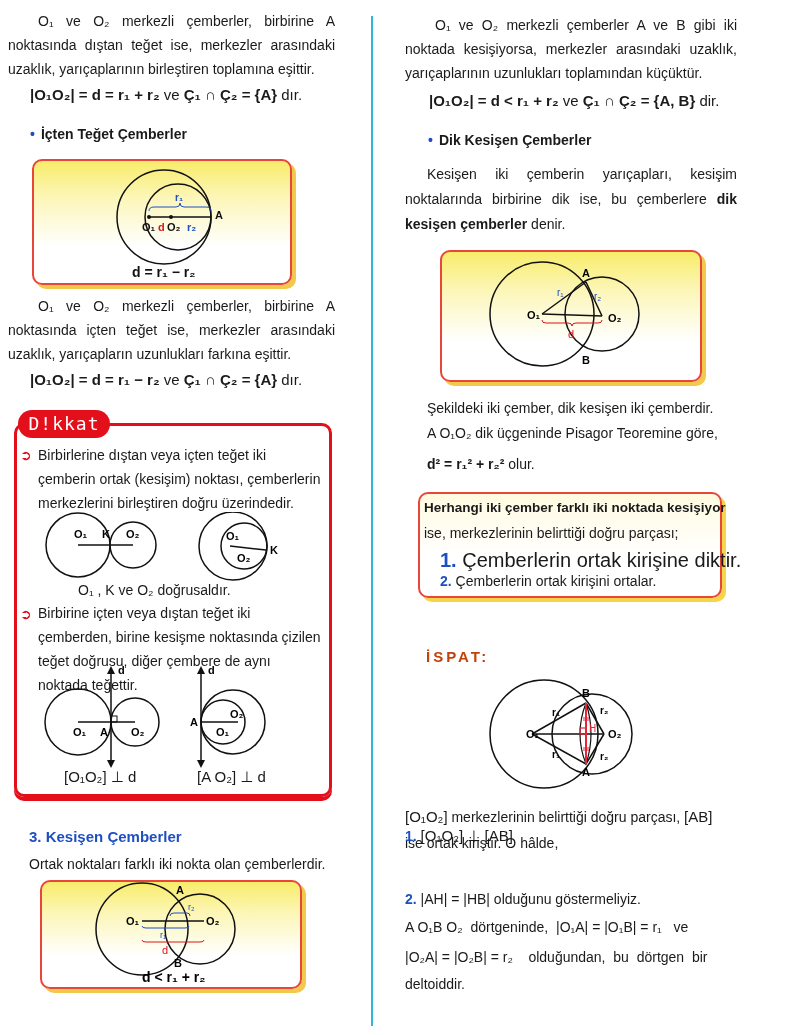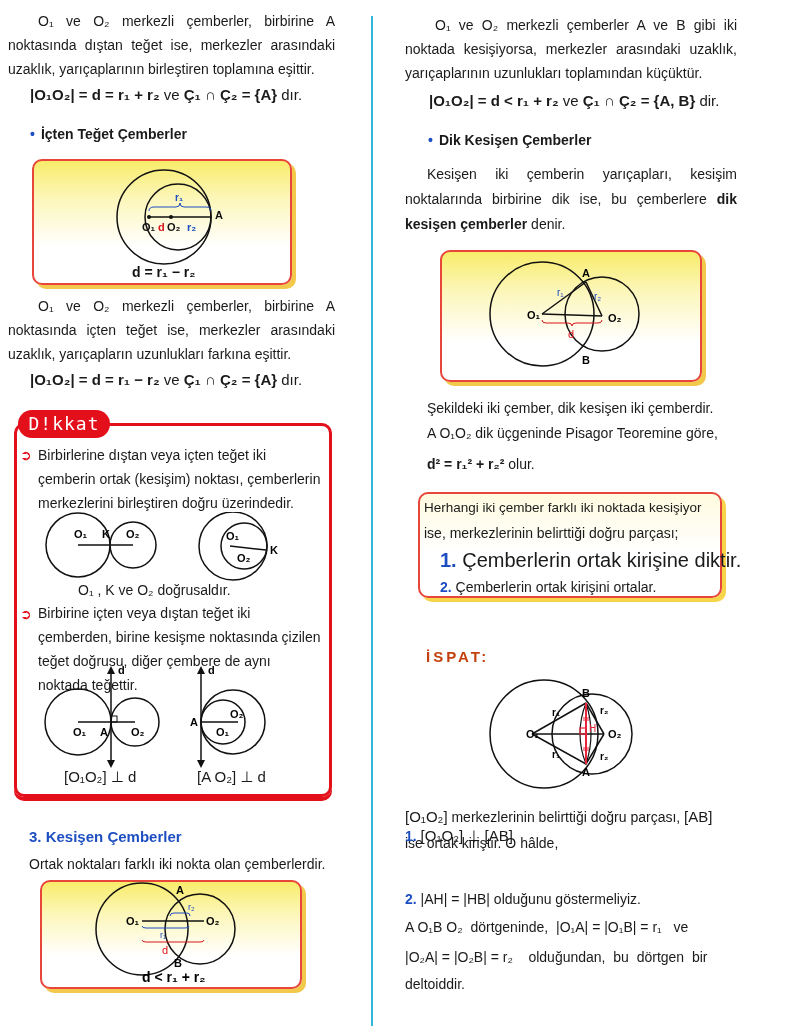--- a/index.html
+++ b/index.html
@@ -205,27 +205,27 @@
   </div>
 
   <div class="p" style="left:427px; top:396px;">Şekildeki iki çember, dik kesişen iki çemberdir.</div>
   <div class="p" style="left:427px; top:421px;">A O₁O₂ dik üçgeninde Pisagor Teoremine göre,</div>
   <div class="p" style="left:427px; top:452px;">
     <b>d² = r₁² + r₂²</b>
     <span>olur.</span>
   </div>
 
   <div class="yellow-box" style="left:418px; top:492px; width:300px; height:102px; background: linear-gradient(180deg,#fffbe0 0%, #ffffff 60%); box-shadow: 4px 4px 0 #f7d548;">
-    <div style="position:absolute; left:4px; top:6px; font-weight:normal; font-size:13.5px; white-space:nowrap;text-align:center;">Herhangi iki çember farklı iki noktada kesişiyor</div>
+    <div style="position:absolute; left:4px; top:6px; font-weight:bold; font-size:13.5px; white-space:nowrap;text-align:center;">Herhangi iki çember farklı iki noktada kesişiyor</div>
     <div style="position:absolute; left:4px; top:31px; font-size:14px; white-space:nowrap;">ise, merkezlerinin belirttiği doğru parçası;</div>
     <div style="position:absolute; left:20px; top:55px; font-size:20px; white-space:nowrap;">
       <span class="num">1.</span>
       <span>Çemberlerin ortak kirişine diktir.</span>
     </div>
-    <div style="position:absolute; left:20px; top:79px; font-size:14px; white-space:nowrap;margin-top:6px;">
+    <div style="position:absolute; left:20px; top:79px; font-size:14px; white-space:nowrap;">
       <span class="num">2.</span>
       <span>Çemberlerin ortak kirişini ortalar.</span>
     </div>
   </div>
 
   <div class="ispat">İSPAT:</div>
 
   <svg style="position:absolute; left:488px; top:676px;" width="180" height="116">
     <circle cx="56" cy="58" r="54" fill="none" stroke="#111" stroke-width="1.5"></circle>
     <circle cx="104" cy="58" r="40" fill="none" stroke="#111" stroke-width="1.5"></circle>

